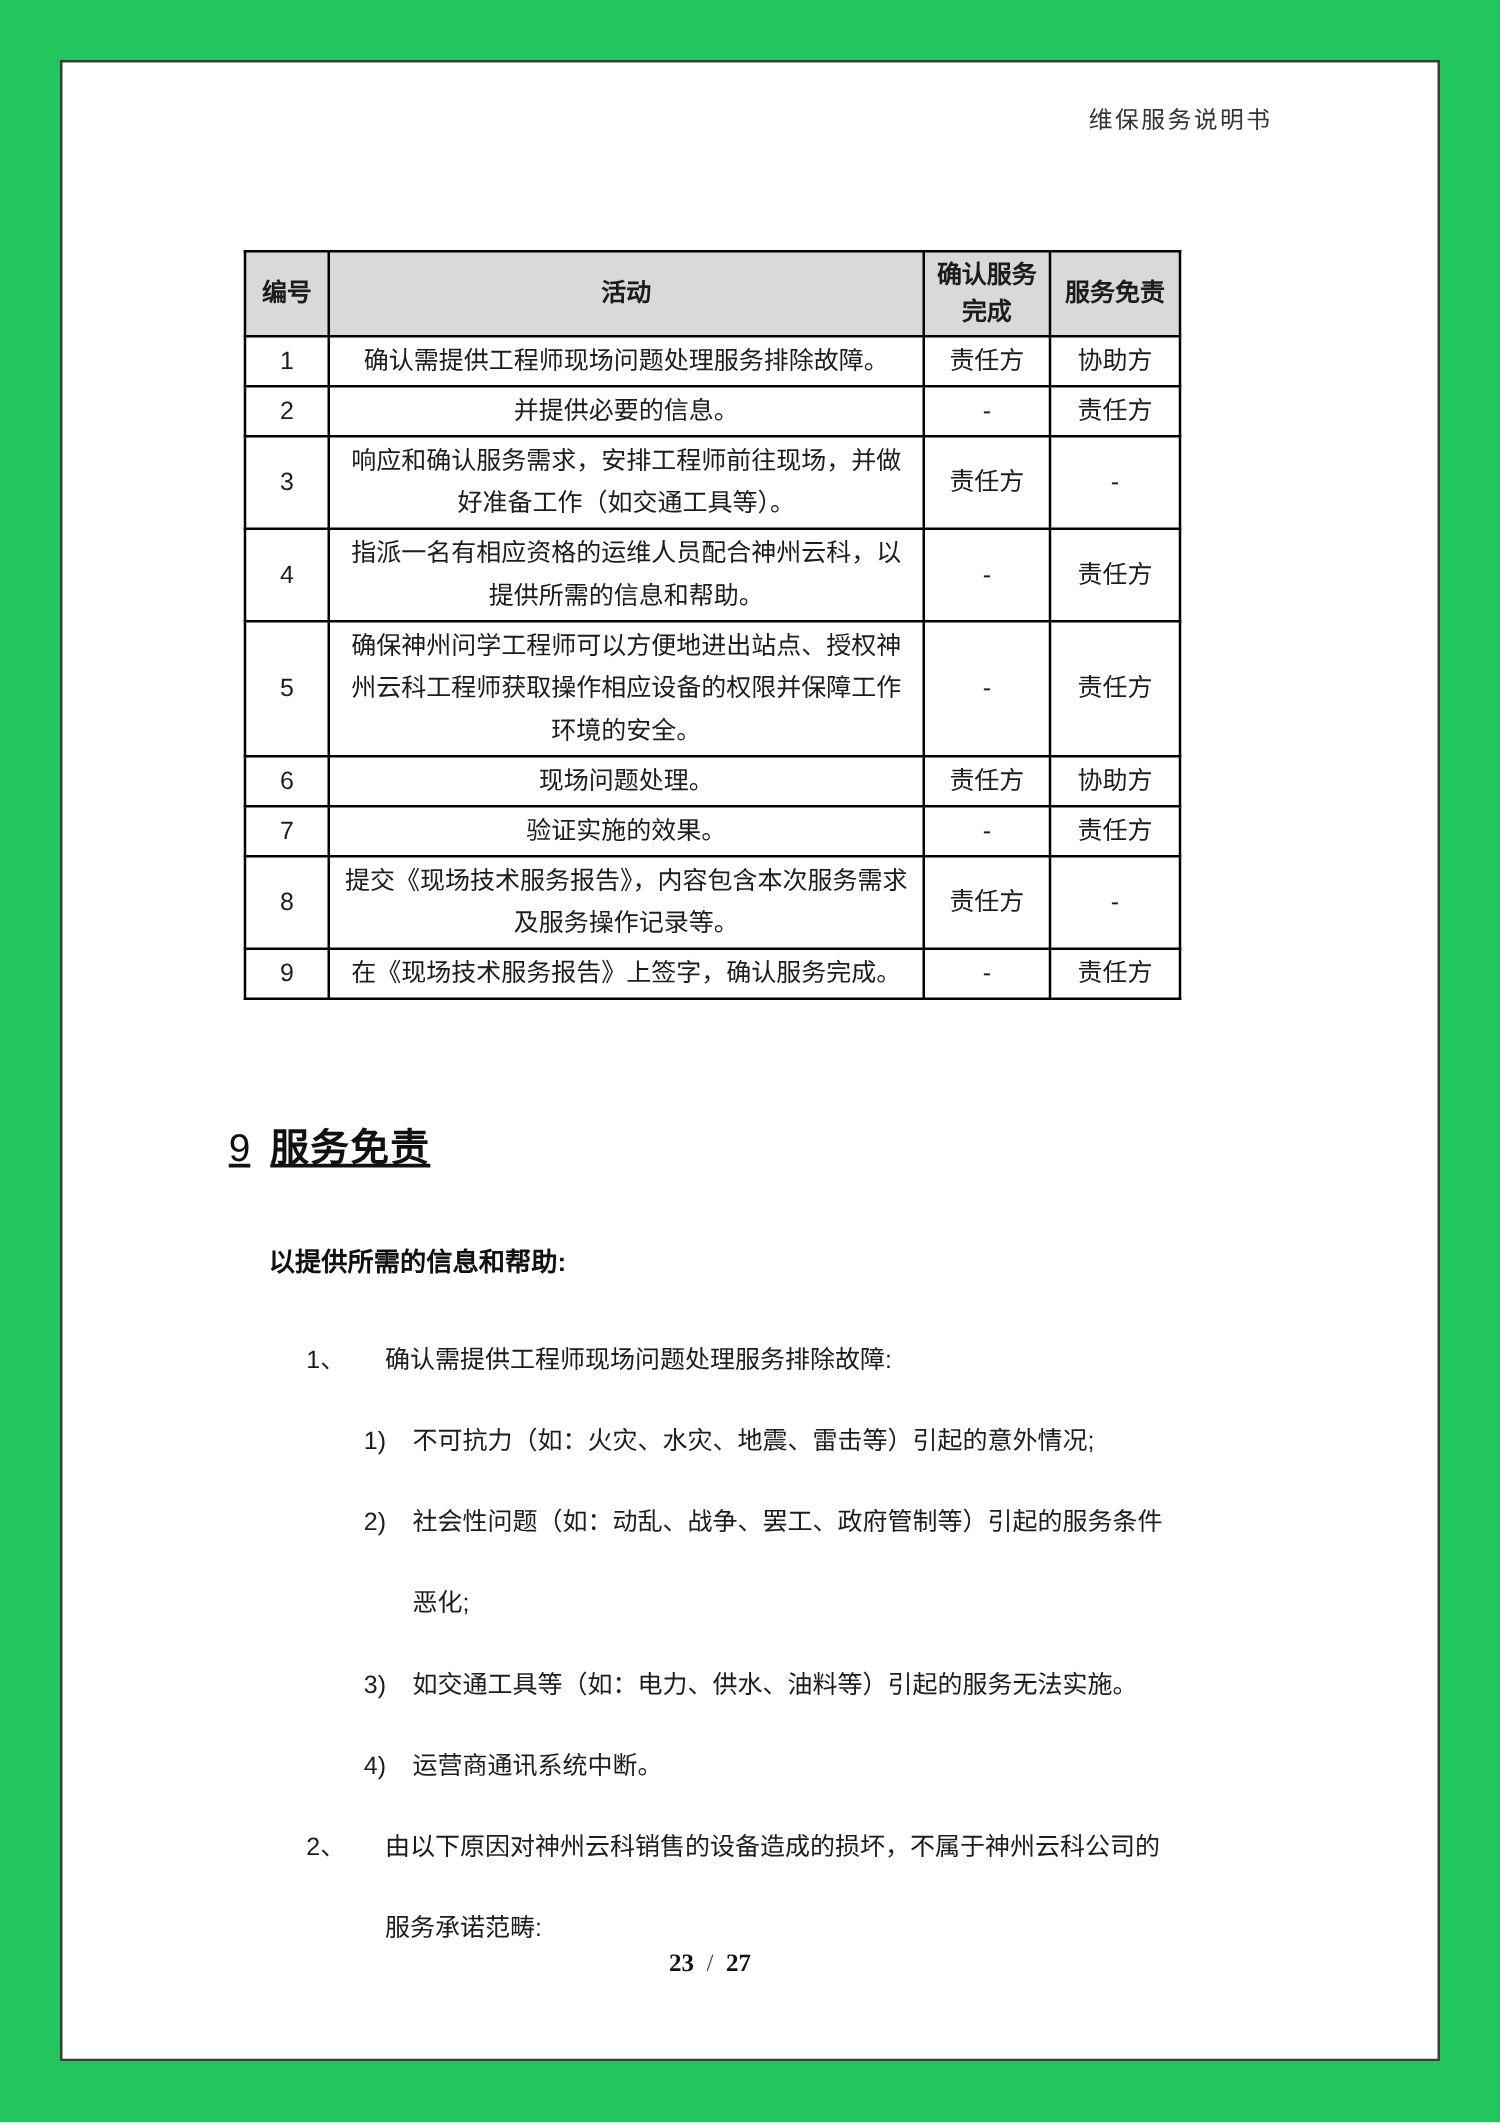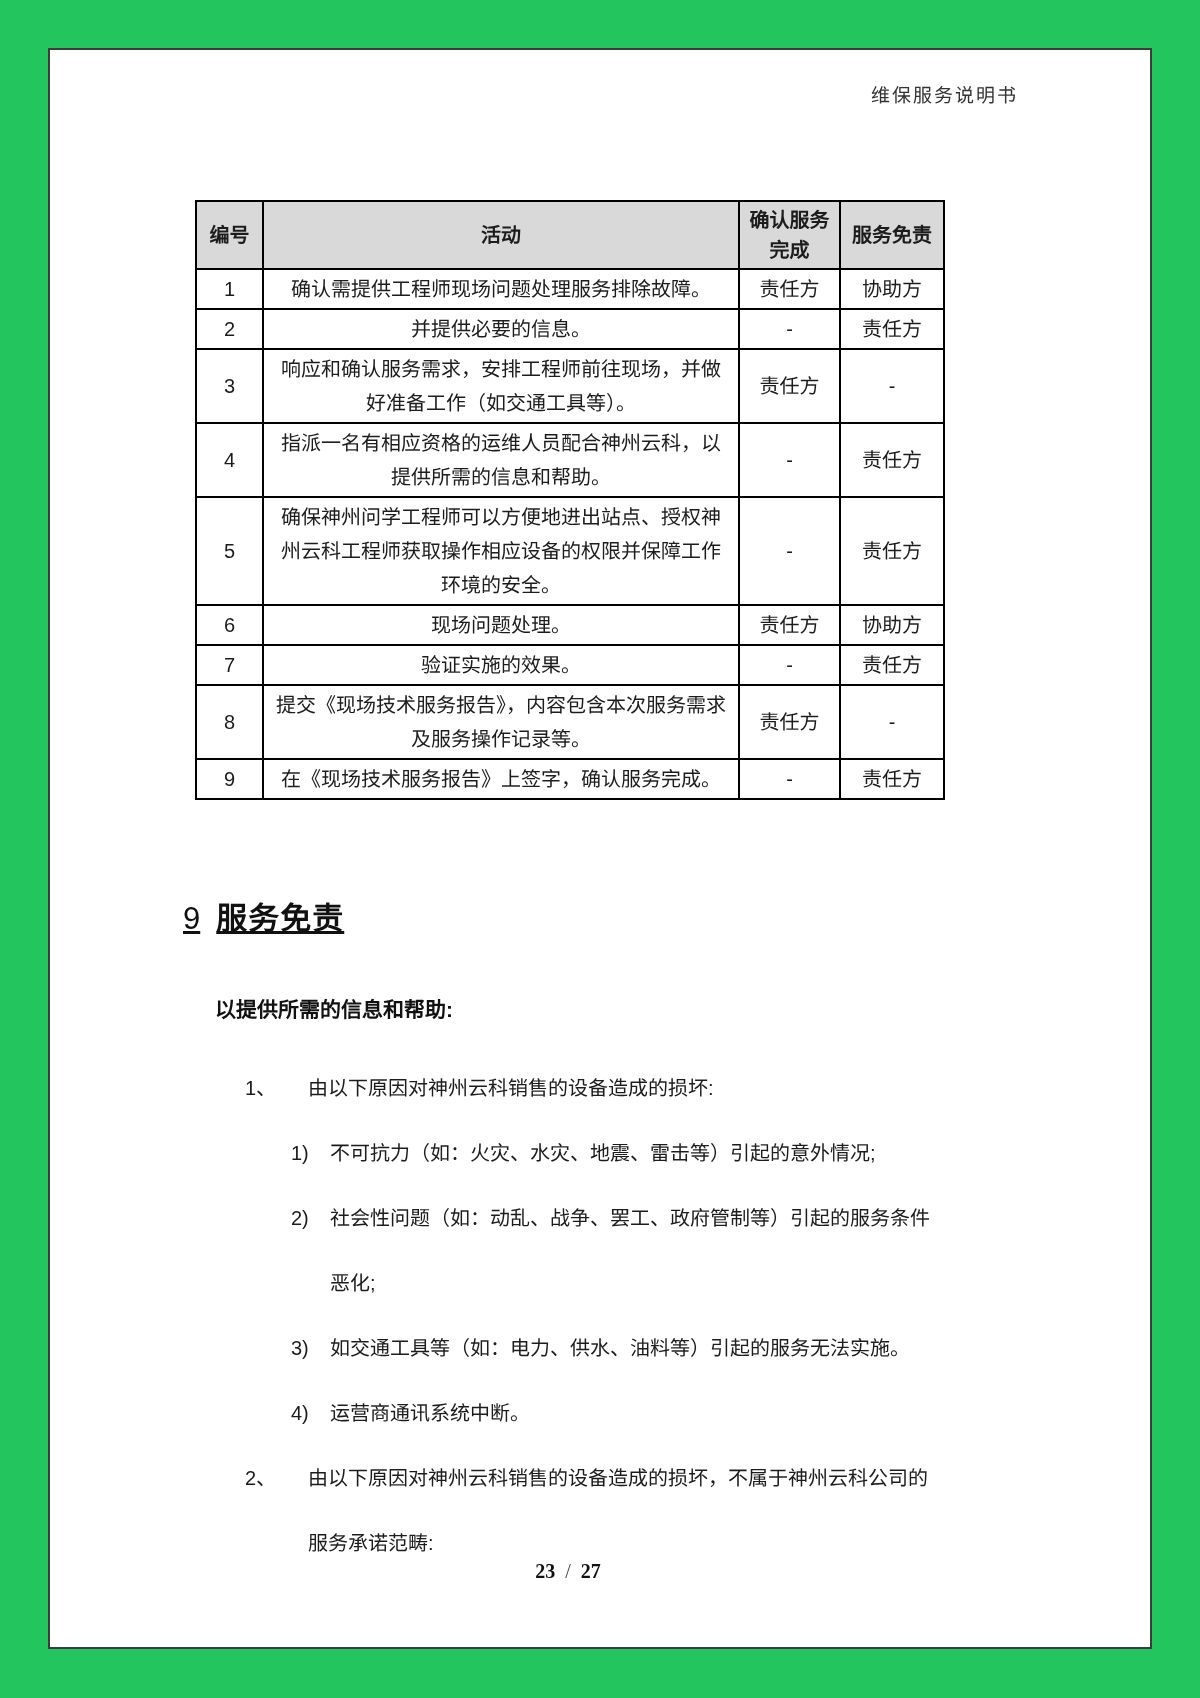--- a/index.html
+++ b/index.html
@@ -192,21 +192,21 @@
   <div class="section-heading">
     <span class="sec-num">9</span><span class="sec-title">服务免责</span>
   </div>
 
   <div class="disclaimer-intro">以提供所需的信息和帮助:</div>
 
   <div class="disclaimer-list">
 
     <div class="li-main">
       <span class="li-marker">1、</span>
-      <span class="li-text">由以下原因对神州云科销售的设备造成的损坏:</span>
+      <span class="li-text">确认需提供工程师现场问题处理服务排除故障:</span>
     </div>
 
     <div class="li-sub">
       <span class="li-marker">1)</span>
       <span class="li-text">不可抗力（如：火灾、水灾、地震、雷击等）引起的意外情况;</span>
     </div>
 
     <div class="li-sub">
       <span class="li-marker">2)</span>
       <span class="li-text">社会性问题（如：动乱、战争、罢工、政府管制等）引起的服务条件恶化;</span>

